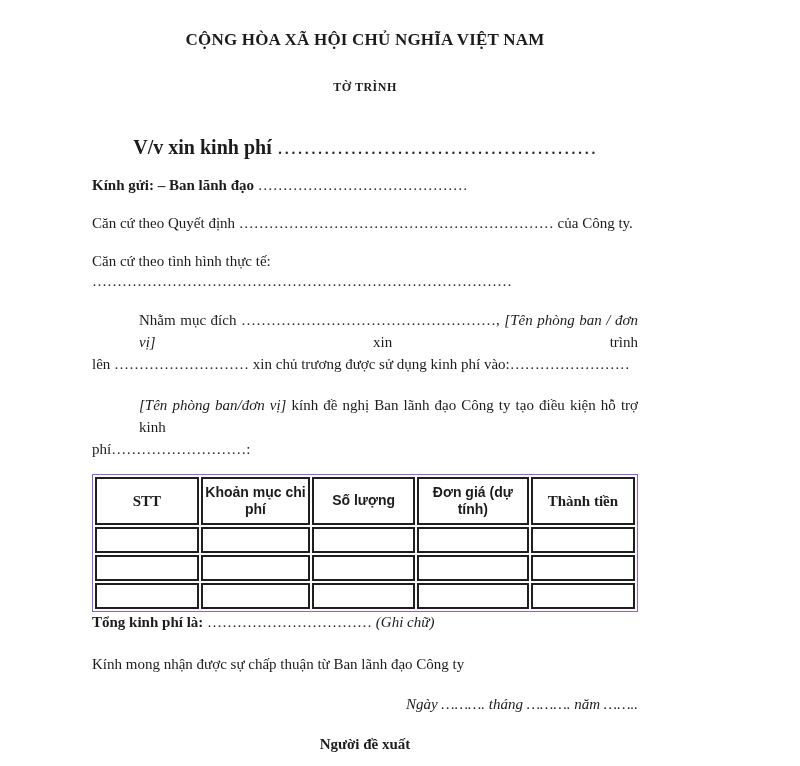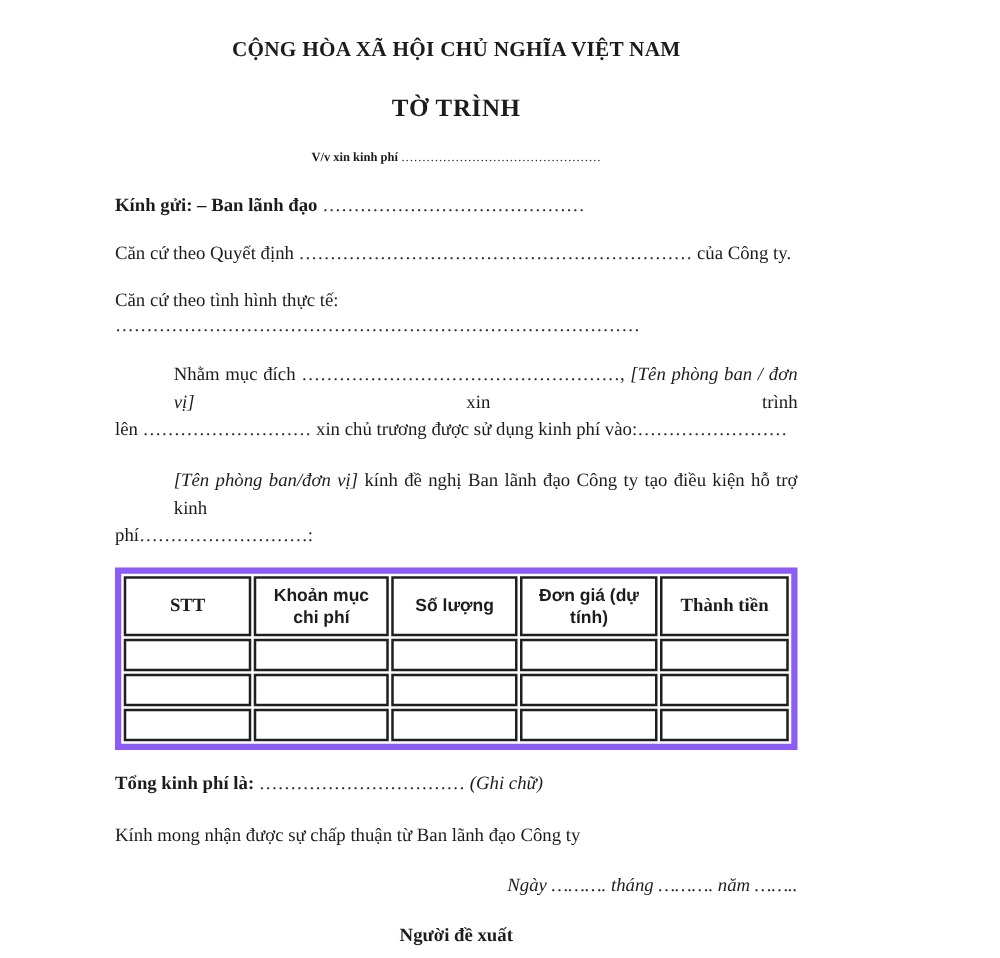--- a/index.html
+++ b/index.html
@@ -15,34 +15,34 @@
     padding: 30px 90px 0 92px;
     background: #ffffff;
   }
   .center { text-align: center; }
   .right  { text-align: right; }
   .b { font-weight: bold; }
   .i { font-style: italic; }
 
   .nat-title   { font-size: 17px; line-height: 20px; font-weight: bold; letter-spacing: .2px; margin-bottom: 28px; }
   .motto       { font-size: 16px; line-height: 18px; font-weight: bold; margin-bottom: 22px; }
-  .doc-title   { font-size: 20px; line-height: 18px; font-weight: bold; letter-spacing: .5px; margin-bottom: 21px; }
-  .subject     { font-size: 10px; line-height: 20px; margin-bottom: 18px; }
+  .doc-title   { font-size: 12px; line-height: 18px; font-weight: bold; letter-spacing: .5px; }
+  .subject     { font-size: 20px; line-height: 20px; margin-bottom: 18px; margin-top: 41px; }
   .para        { font-size: 15px; line-height: 20px; margin-bottom: 18px; }
   .para2       { font-size: 15px; line-height: 22px; margin-bottom: 19px; }
   .jline       { text-align: justify; text-align-last: justify; margin-left: 47px; }
   .dots        { color: #2a2a2a; }
 
   table.cost-table {
     width: 100%;
     table-layout: fixed;
     border-collapse: separate;
     border-spacing: 2px;
-    border: 5px solid #8b5cf6;
-    margin-bottom: 17px;
+    border: 1px solid #8b5cf6;
+    margin-bottom: 0;
   }
   table.cost-table th, table.cost-table td {
     border: 2px solid #1f1f1f;
     background: #ffffff;
   }
   table.cost-table th {
     height: 48px;
     font-size: 15px;
     font-weight: bold;
     text-align: center;

